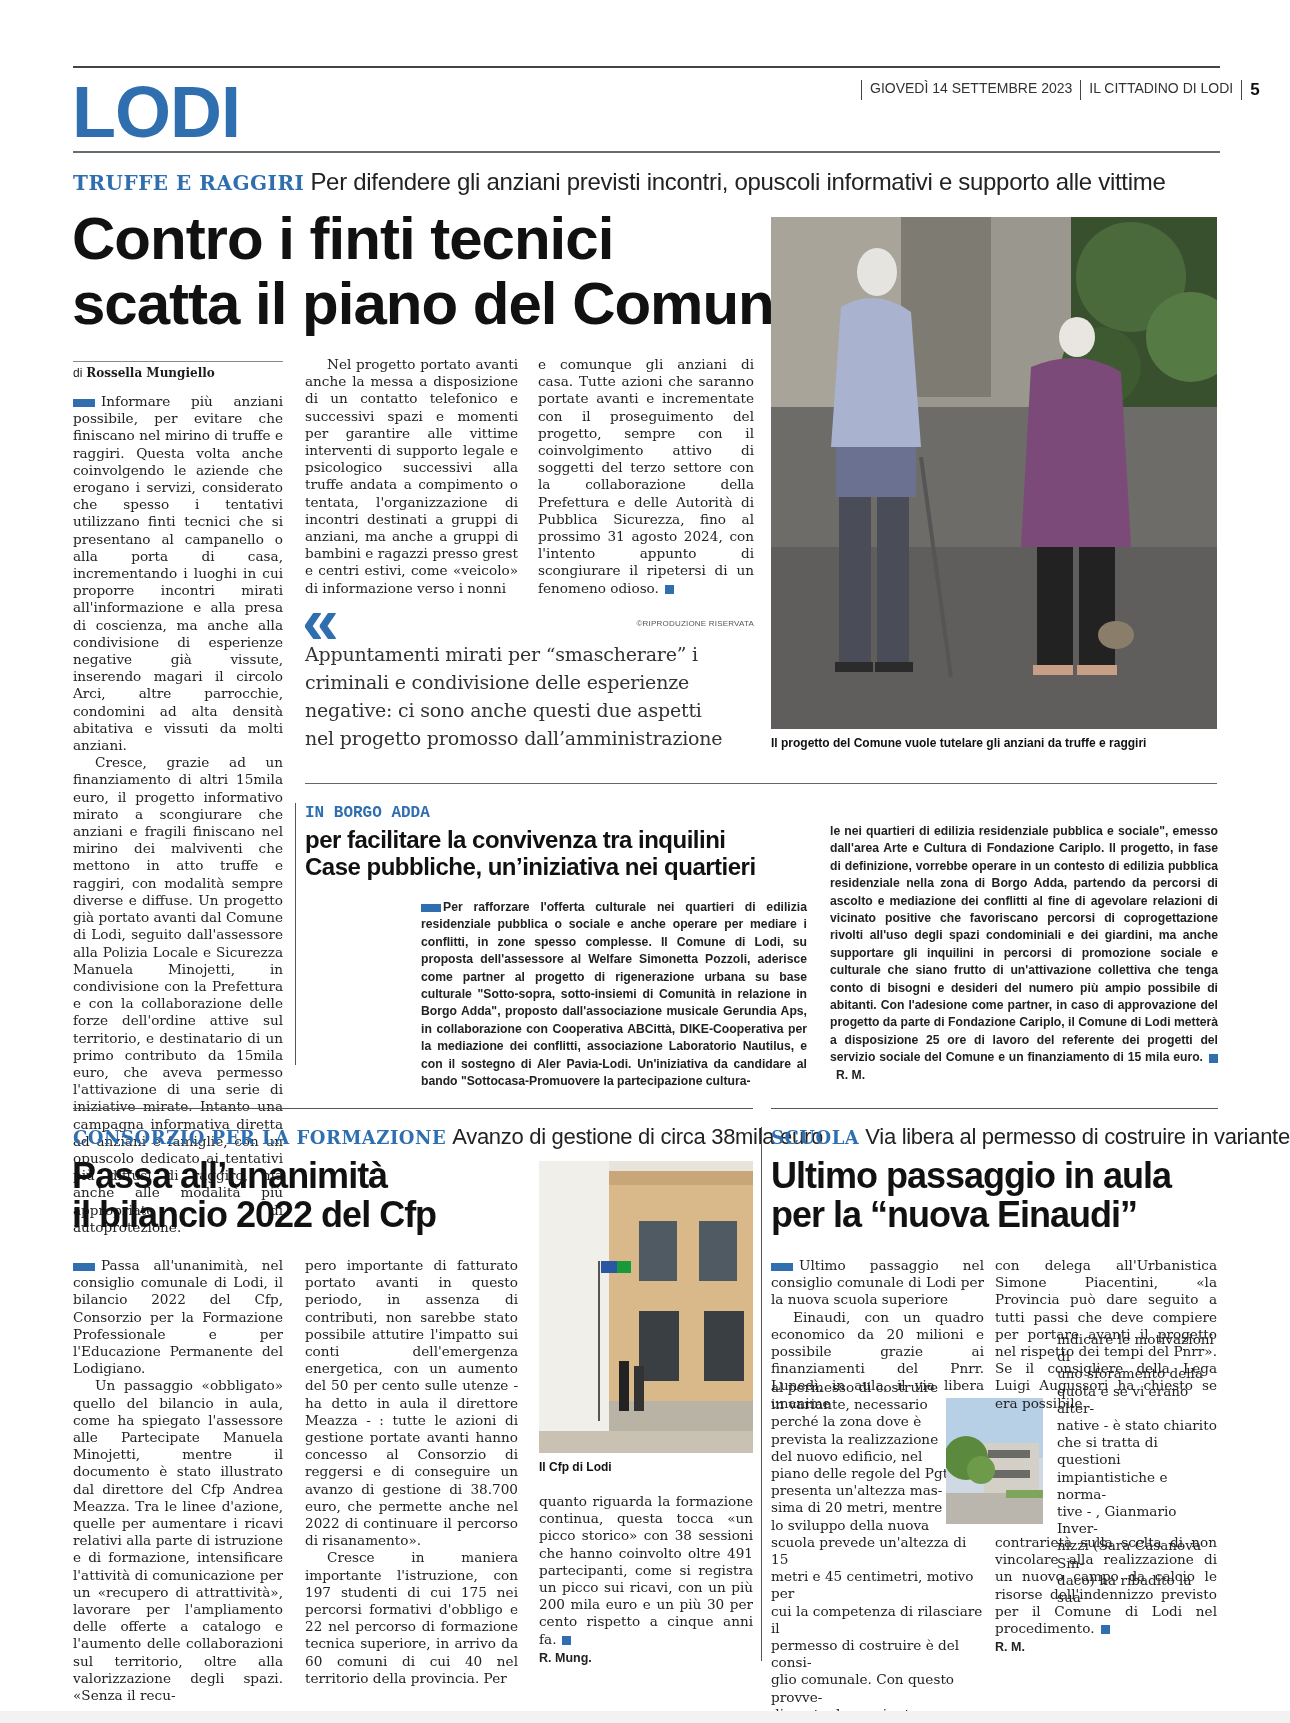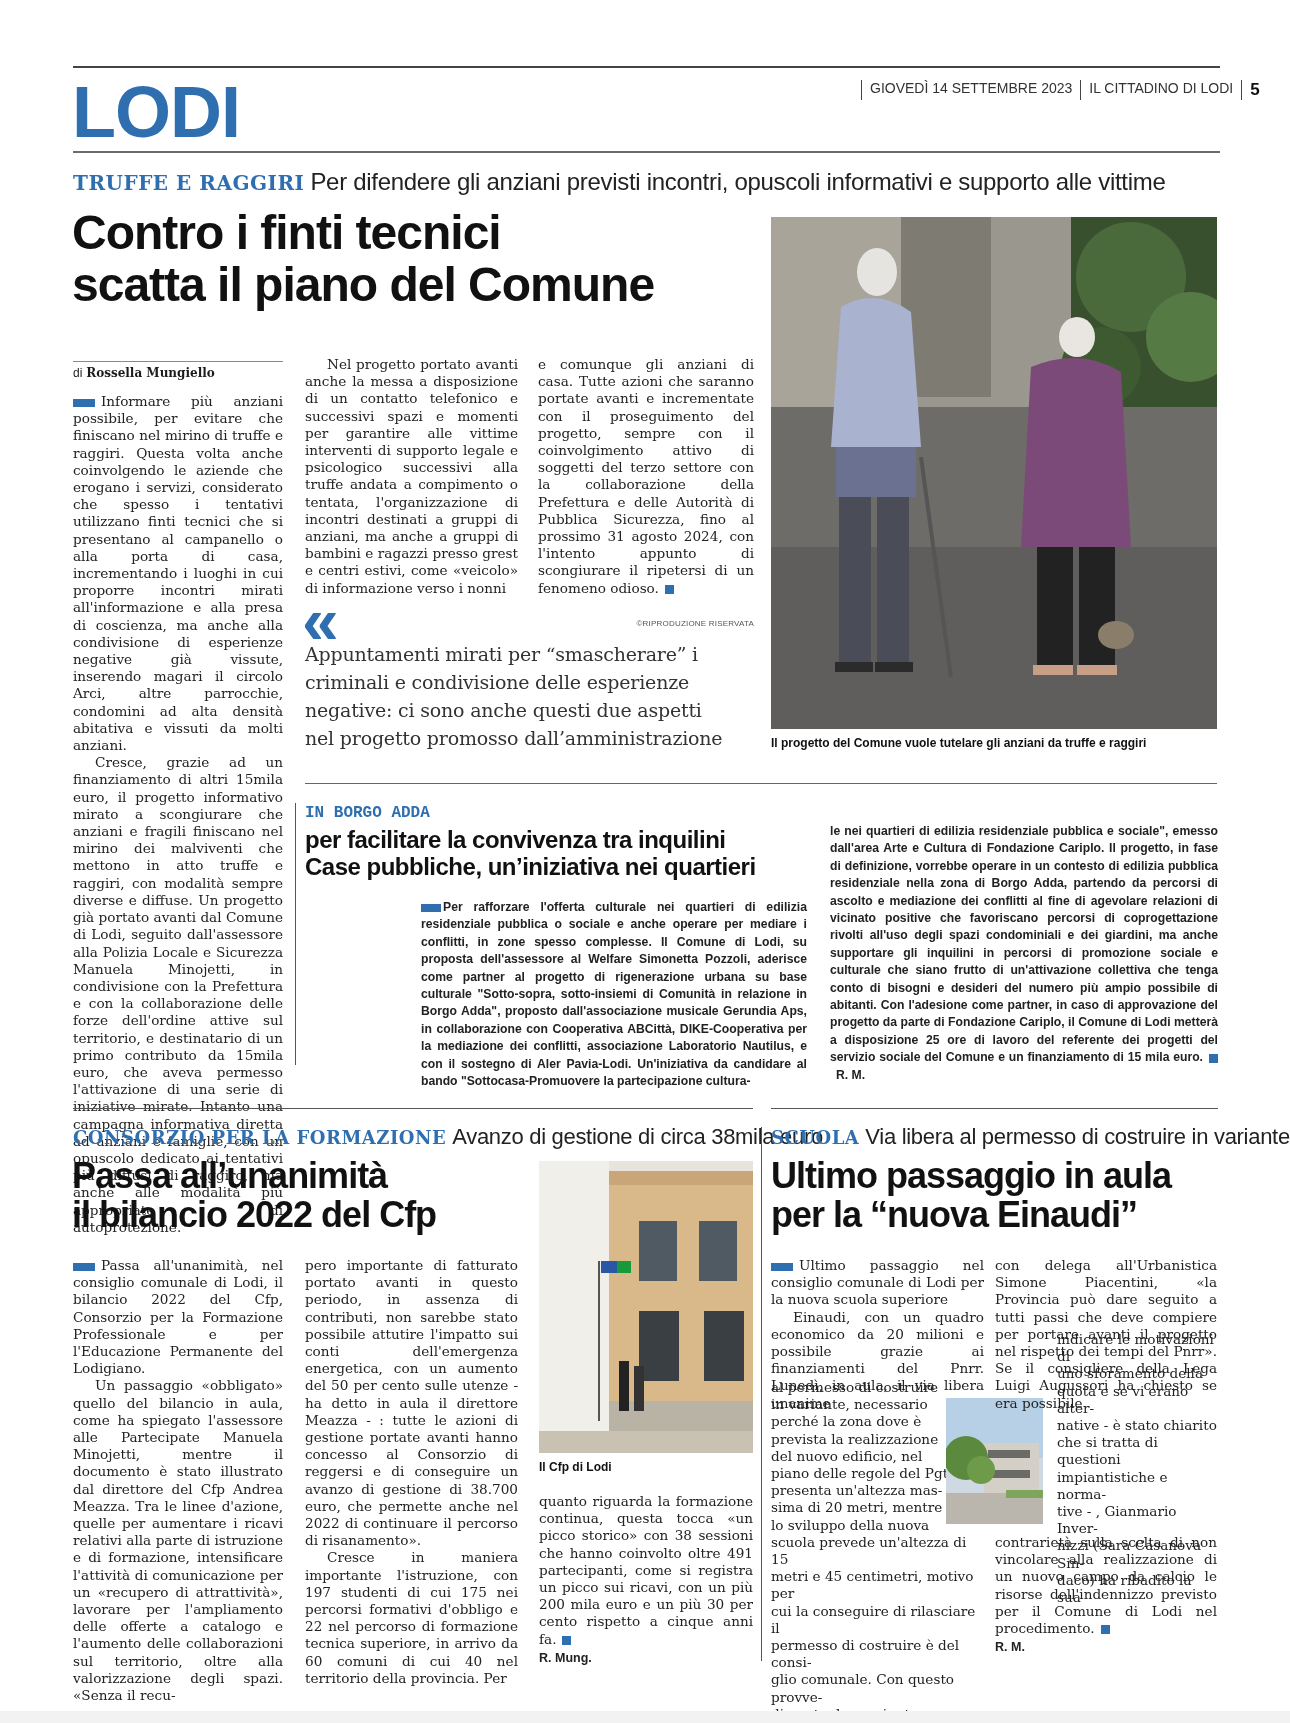--- a/index.html
+++ b/index.html
@@ -41,21 +41,21 @@
   <span style="width:1px;height:20px;background:#444;display:inline-block"></span>
   <span>IL CITTADINO DI LODI</span>
   <span style="width:1px;height:20px;background:#444;display:inline-block"></span>
   <b style="font-size:17px;color:#111">5</b>
 </div>
 <div class="rule" style="left:73px;top:151px;width:1147px"></div>
 
 <div class="abs kicker" style="left:73px;top:168px">
   <b>TRUFFE E RAGGIRI</b><span>Per difendere gli anziani previsti incontri, opuscoli informativi e supporto alle vittime</span>
 </div>
-<div class="abs headline" style="left:72px;top:207px;font-size:48px">
+<div class="abs headline" style="left:72px;top:207px;font-size:60px">
   <div>Contro i finti tecnici</div>
   <div>scatta il piano del Comune</div>
 </div>
 
 <div class="photo" style="left:771px;top:217px;width:446px;height:512px;background:linear-gradient(180deg,#8e8d87 0%,#7a7a74 30%,#8b8a86 55%,#6f6e6c 100%)">
   <svg width="446" height="512" viewBox="0 0 446 512">
     <rect x="0" y="0" width="446" height="190" fill="#9a978f"></rect>
     <rect x="0" y="0" width="130" height="200" fill="#a8a49a"></rect>
     <rect x="130" y="0" width="90" height="180" fill="#7e7b73"></rect>
     <rect x="300" y="0" width="146" height="230" fill="#39502f"></rect>
@@ -183,21 +183,21 @@
   <div>in variante, necessario</div>
   <div>perché la zona dove è</div>
   <div>prevista la realizzazione</div>
   <div>del nuovo edificio, nel</div>
   <div>piano delle regole del Pgt,</div>
   <div>presenta un'altezza mas-</div>
   <div>sima di 20 metri, mentre</div>
   <div>lo sviluppo della nuova</div>
   <div>scuola prevede un'altezza di 15</div>
   <div>metri e 45 centimetri, motivo per</div>
-  <div>cui la conseguire di rilasciare il</div>
+  <div>cui la competenza di rilasciare il</div>
   <div>permesso di costruire è del consi-</div>
   <div>glio comunale. Con questo provve-</div>
   <div>dimento, ha aggiunto l'assessore</div>
 </div>
 
 <div class="photo" style="left:946px;top:1398px;width:97px;height:126px;background:#cfd9e3">
   <svg width="97" height="126" viewBox="0 0 97 126">
     <rect width="97" height="60" fill="#b8d0e6"></rect>
     <rect x="38" y="45" width="55" height="50" fill="#d4d0c8"></rect>
     <rect x="42" y="52" width="42" height="8" fill="#6a6a66"></rect>

